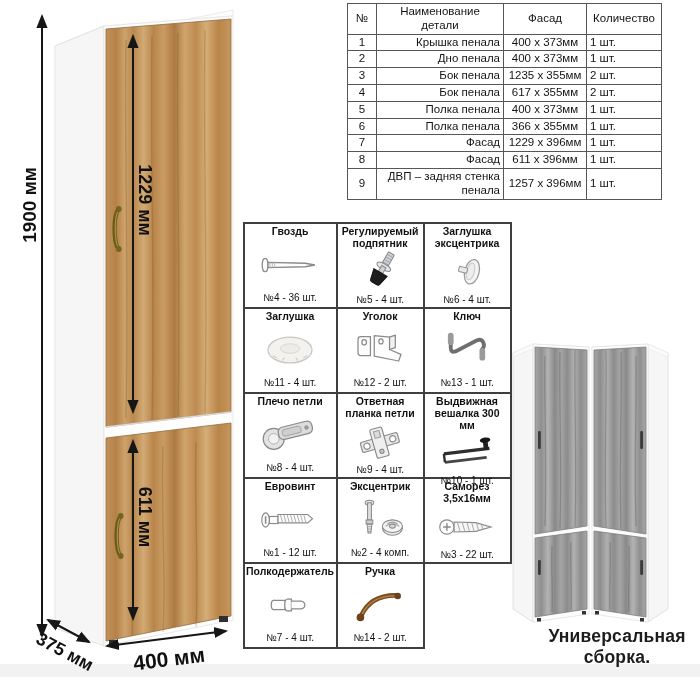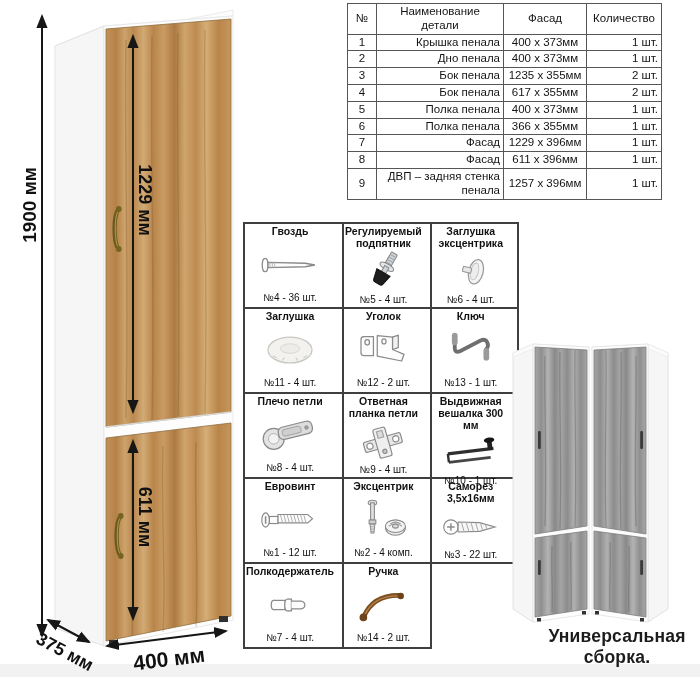--- a/index.html
+++ b/index.html
@@ -9,26 +9,26 @@
   svg text{font-family:"Liberation Sans",sans-serif;}
 
   
   .parts-table{position:absolute;left:347px;top:3px;border-collapse:collapse;
     font-size:11.5px;line-height:1.2;color:#141414;}
   .parts-table th,.parts-table td{border:1.5px solid #565656;padding:1px 3px;font-weight:normal;background:#fff;}
   .parts-table th{text-align:center;height:16px;}
   .parts-table td.c0{width:22px;text-align:center;}
   .parts-table td.c1{width:120px;text-align:right;}
   .parts-table td.c2{width:76px;text-align:center;}
-  .parts-table td.c3{width:68px;text-align:right;}
+  .parts-table td.c3{width:68px;text-align:left;}
 
   
   .hw-table{position:absolute;left:243px;top:222px;border-collapse:collapse;}
   .hw-table td{border:2px solid #3f3f3f;width:85px;height:83px;padding:0;vertical-align:top;background:#fff;}
-  .hw{display:flex;flex-direction:column;align-items:center;height:81px;padding:2px 8px 2px 1px;box-sizing:border-box;}
+  .hw{display:flex;flex-direction:column;align-items:center;height:81px;padding:2px 2px 2px 1px;box-sizing:border-box;}
   .hw-t{font-weight:bold;font-size:10.5px;line-height:1.12;text-align:center;}
   .hw-i{flex:1;display:flex;align-items:center;justify-content:center;width:100%;}
   .hw-svg{width:64px;height:44px;}
   .hw-c{font-weight:normal;font-size:10px;white-space:nowrap;}
 
   
   .assembly-caption{position:absolute;left:516px;top:626px;width:202px;text-align:center;
     font-size:17.5px;font-weight:bold;color:#1c1c1c;letter-spacing:.2px;}
 
   .abs{position:absolute;}

